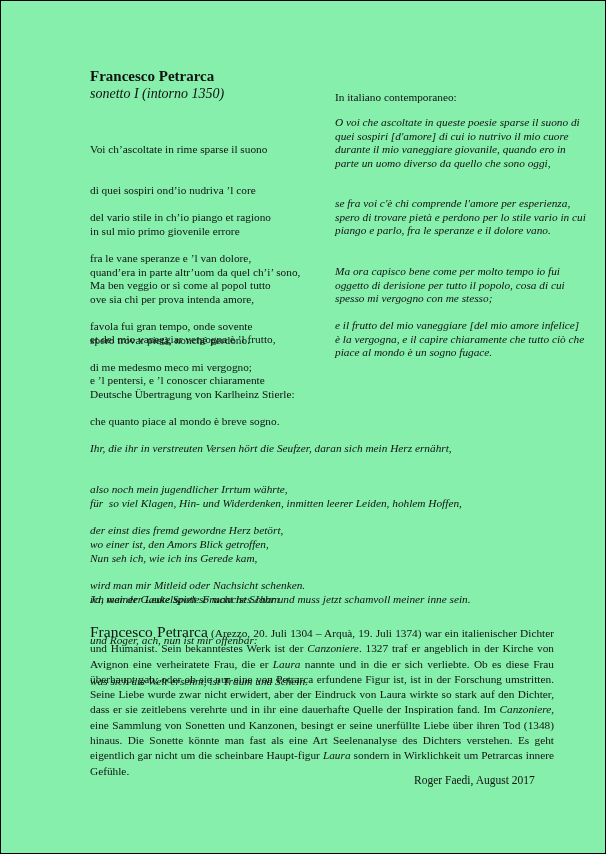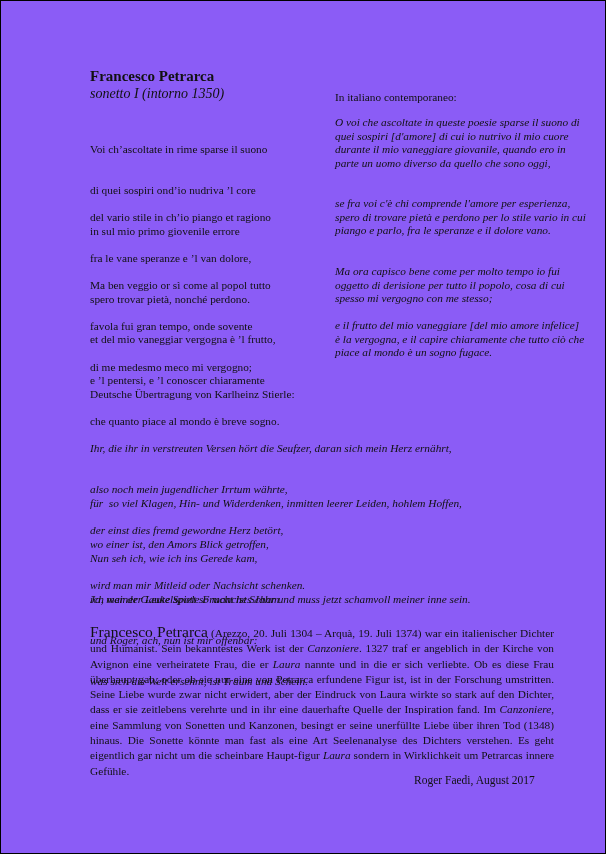--- a/index.html
+++ b/index.html
@@ -1,19 +1,19 @@
 <!DOCTYPE html>
 <html><head>
 <meta charset="utf-8">
 <style>
   html, body { margin: 0; padding: 0; background: #ffffff; }
   body { width: 606px; height: 854px; overflow: hidden; }
   .page {
     position: relative; width: 606px; height: 854px; box-sizing: border-box;
-    border: 1px solid #000; background: #8b5cf6; color: #111;
+    border: 1px solid #000; background: #86efac; color: #111;
     font-family: "Liberation Serif", "DejaVu Serif", serif;
   }
   .abs { position: absolute; }
   .title { left: 89px; top: 67px; font-size: 15px; font-weight: bold; line-height: 17px; }
   .subtitle { left: 89px; top: 84px; font-size: 14px; font-style: italic; line-height: 17px; }
   .stanza { font-size: 11.3px; line-height: 13.6px; white-space: pre; }
   .stanza div { height: 13.6px; }
   .it { font-style: italic; }
   .right-head { left: 334px; top: 89px; font-size: 11.3px; line-height: 14px; }
   .para { font-size: 11.3px; line-height: 13.6px; font-style: italic; width: 252px; }
@@ -27,24 +27,26 @@
 <body>
 
 <div class="page">
   <div class="abs title">Francesco Petrarca</div>
   <div class="abs subtitle">sonetto I  (intorno 1350)</div>
 
   <div class="abs stanza" style="left:89px; top:115px;">
     <div>Voi ch’ascoltate in rime sparse il suono</div>
     <div>di quei sospiri ond’io nudriva ’l core</div>
     <div>in sul mio primo giovenile errore</div>
+    <div>quand’era in parte altr’uom da quel ch’i’ sono,</div>
   </div>
   <div class="abs stanza" style="left:89px; top:183px;">
     <div>del vario stile in ch’io piango et ragiono</div>
     <div>fra le vane speranze e ’l van dolore,</div>
+    <div>ove sia chi per prova intenda amore,</div>
     <div>spero trovar pietà, nonché perdono.</div>
   </div>
   <div class="abs stanza" style="left:89px; top:251px;">
     <div>Ma ben veggio or sì come al popol tutto</div>
     <div>favola fui gran tempo, onde sovente</div>
     <div>di me medesmo meco mi vergogno;</div>
   </div>
   <div class="abs stanza" style="left:89px; top:305px;">
     <div>et del mio vaneggiar vergogna è ’l frutto,</div>
     <div>e ’l pentersi, e ’l conoscer chiaramente</div>

